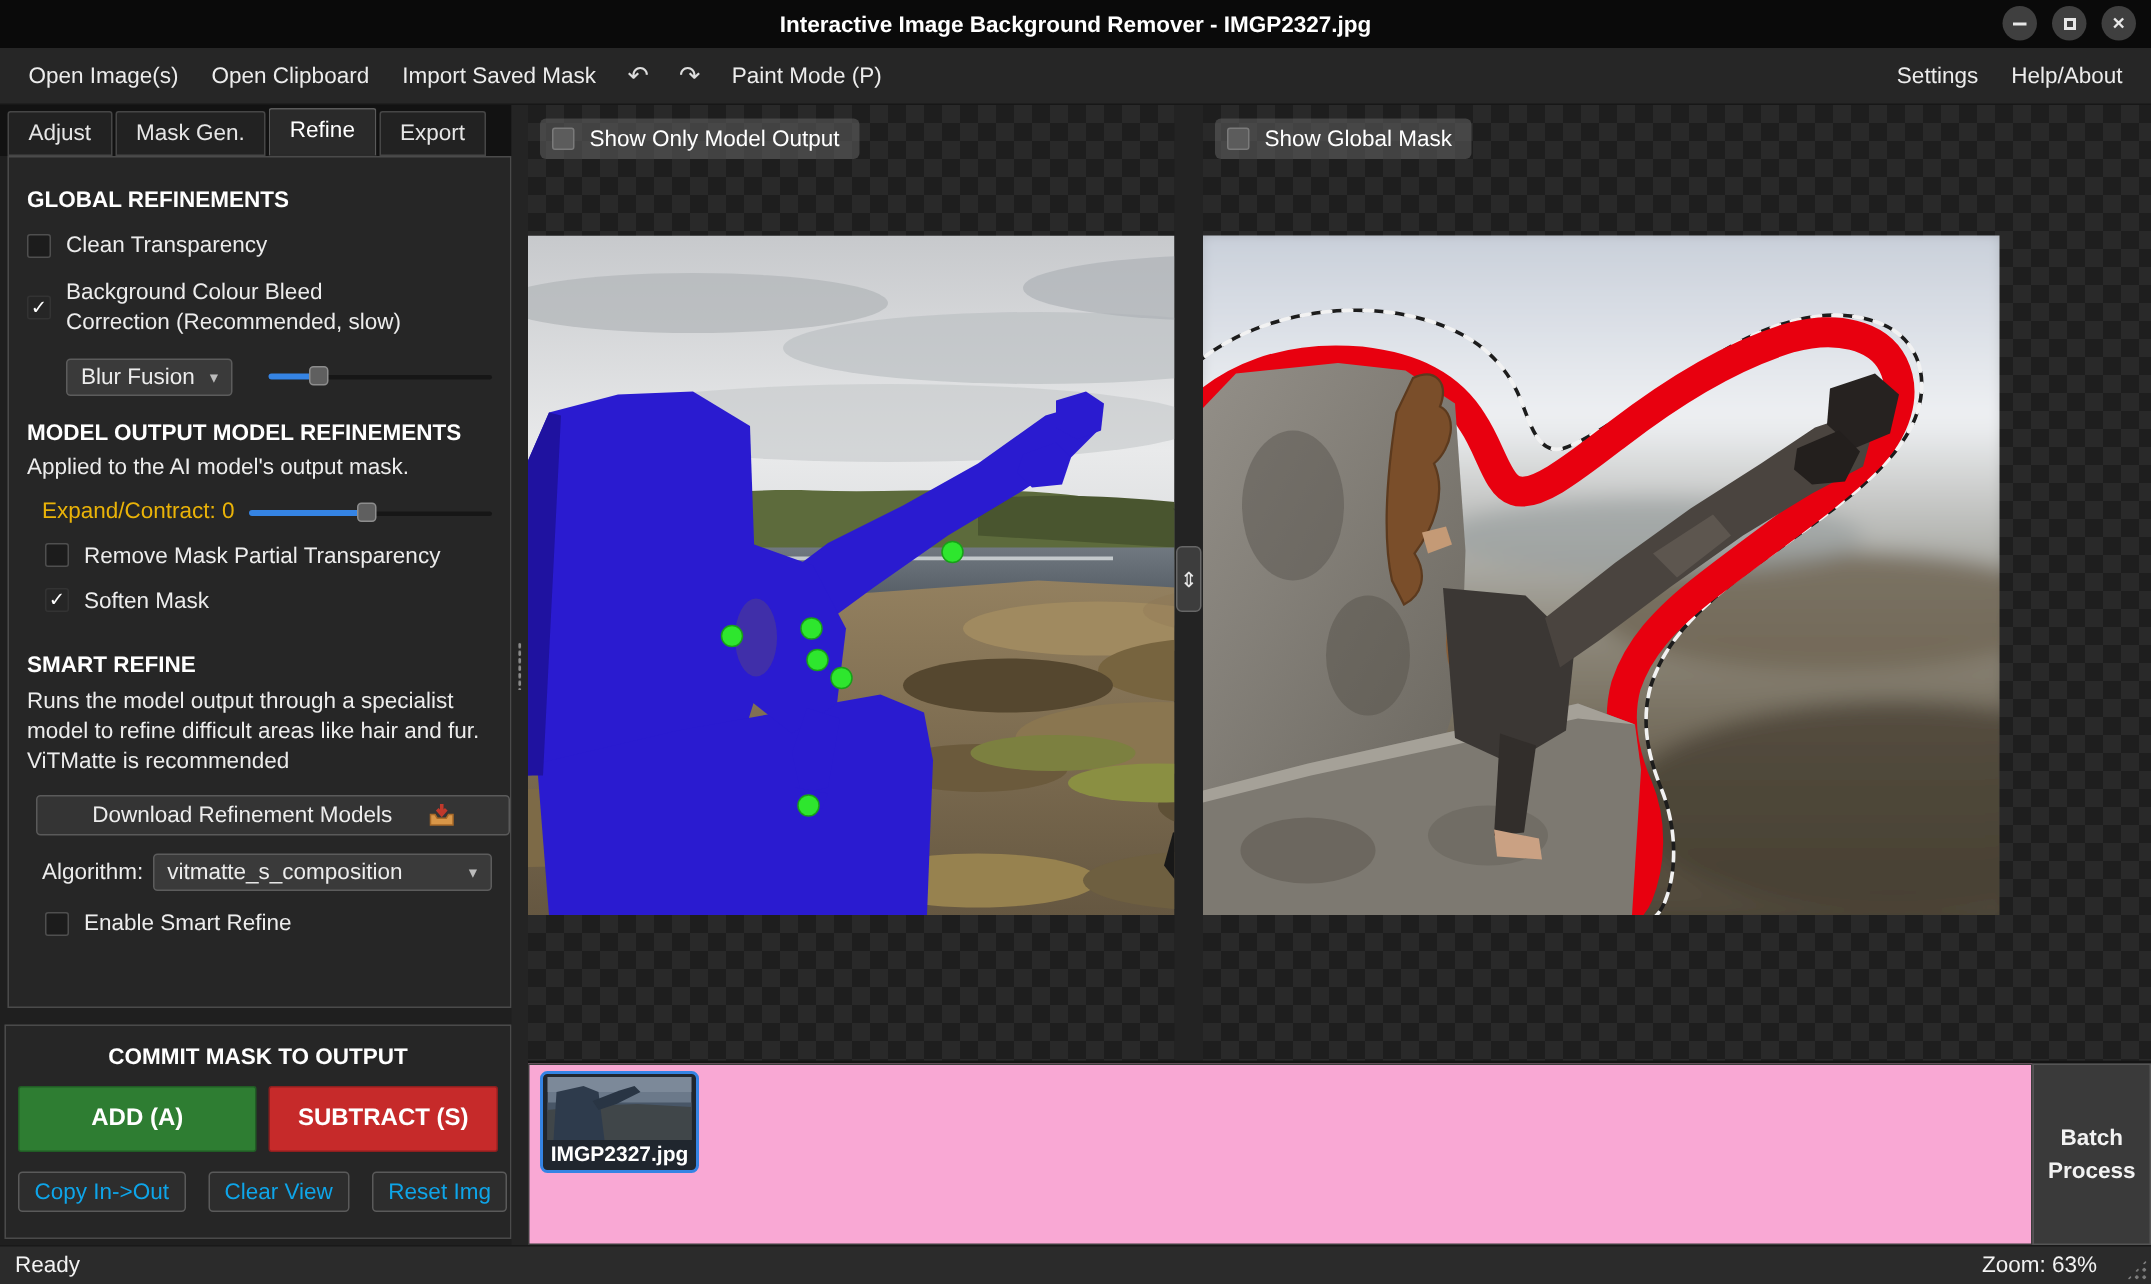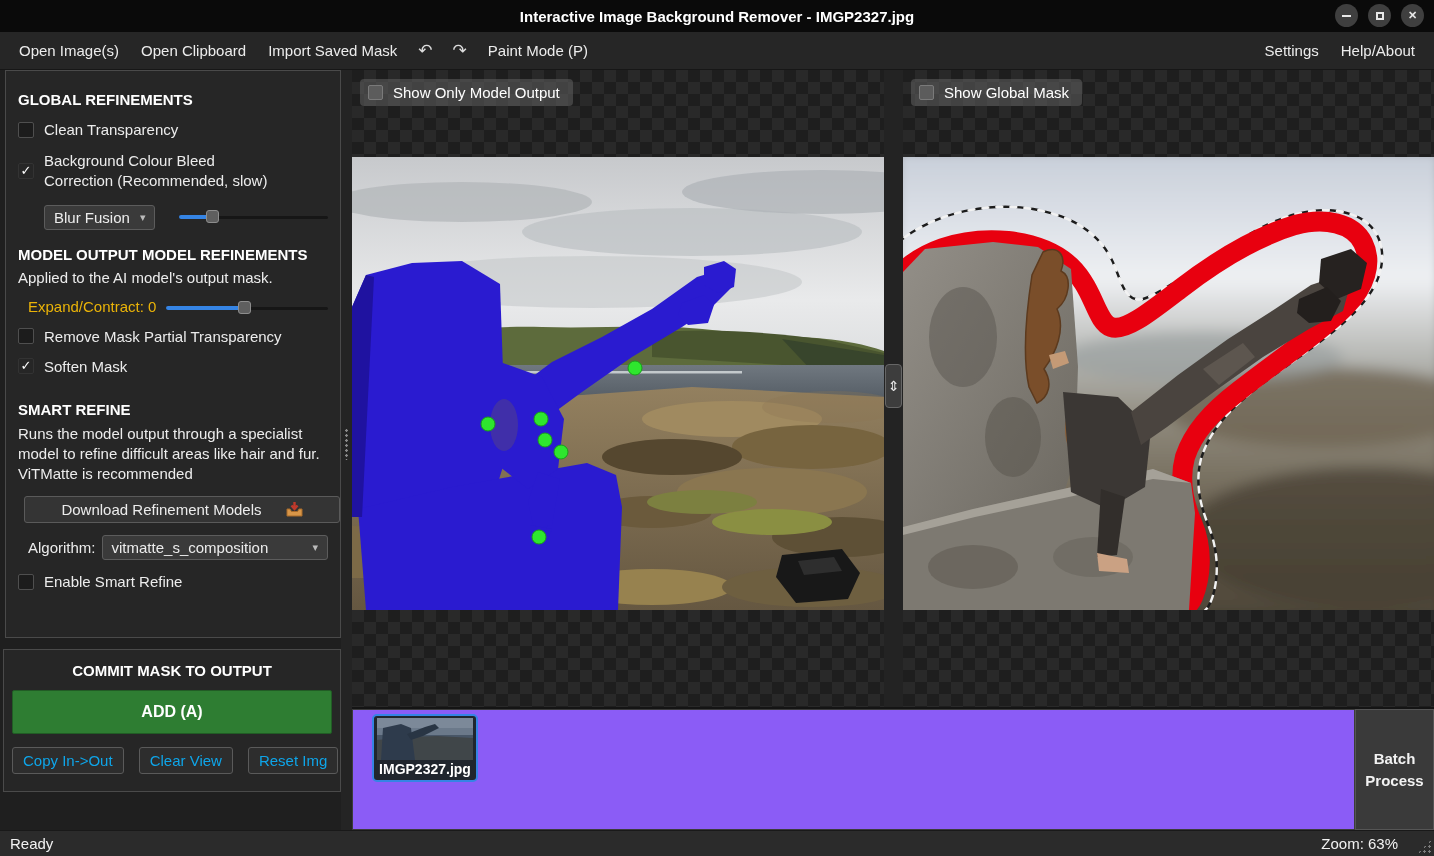--- a/index.html
+++ b/index.html
@@ -34,21 +34,21 @@
          padding:5px 13px 6px; border-radius:2px 2px 0 0; margin-right:2px; cursor:pointer; }
   .tab.active { background:#2a2a2a; border-color:#5a5a5a; border-bottom-color:#2a2a2a;
                 padding-bottom:8px; color:#ffffff; }
 
   .refine-panel { margin-left:5px; width:336px; height:568px; border:1px solid #4a4a4a;
                   background:#262626; padding:10px 12px; overflow:hidden; }
   .section-header { color:#ffffff; font-weight:bold; font-size:15px; margin:10px 0 6px; }
   .panel-text { color:#ececec; font-size:15px; margin:4px 0; }
   .check-row { display:flex; align-items:center; gap:10px; margin:13px 0; color:#ececec;
                font-size:15px; }
-  .indent { margin-left:0; }
+  .indent { margin-left:12px; }
   .checkbox { width:16px; height:16px; background:#1c1c1c; border:1px solid #4f4f4f;
               border-radius:2px; flex:none; color:#ffffff; font-size:13px; line-height:14px;
               text-align:center; cursor:pointer; }
   .checkbox.bare { background:transparent; border-color:#333333; }
   .two-line span { display:block; line-height:1.35; }
 
   .blur-row { display:flex; align-items:center; gap:24px; margin:12px 0 16px 26px; }
   .dropdown { background:#3a3a3a; border:1px solid #5c5c5c; border-radius:3px; color:#ececec;
               font-size:15px; padding:3px 9px; display:flex; align-items:center; gap:10px;
               cursor:pointer; }
@@ -105,32 +105,32 @@
 
   
   .main { flex:1; display:flex; flex-direction:column; }
   .viewers { height:637px; display:flex; }
   .viewer { position:relative; overflow:hidden;
             background-color:#1e1e1e;
             background-image:
               linear-gradient(45deg,#292929 25%,transparent 25%,transparent 75%,#292929 75%),
               linear-gradient(45deg,#292929 25%,transparent 25%,transparent 75%,#292929 75%);
             background-size:24px 24px; background-position:0 0,12px 12px; }
-  .viewer.left { width:532px; flex:none; }
+  .viewer.left { width:431px; flex:none; }
   .viewer.right { flex:1; }
   .viewer-img { position:absolute; top:87px; left:0; display:block; cursor:crosshair; }
   .view-toggle { position:absolute; top:9px; left:8px; background:rgba(96,96,96,.55);
                  border-radius:4px; padding:5px 13px 5px 8px; display:flex; align-items:center;
                  gap:10px; color:#ffffff; font-size:15px; z-index:2; }
   .toggle-box { width:15px; height:15px; background:#5c5c5c; border:1px solid #7a7a7a;
                 border-radius:2px; cursor:pointer; }
 
   
   .filmstrip { flex:1; display:flex; border-top:2px solid #141414; }
-  .thumbs { flex:1; background:#8b5cf6; border:1px solid #3c3c3c; padding:4px 19px; }
+  .thumbs { flex:1; background:#f9a8d4; border:1px solid #3c3c3c; padding:4px 7px; }
   .thumb-card { width:106px; border:2px solid #3584e4; border-radius:5px; background:#20262e;
                 padding:2px 2px 0; cursor:pointer; }
   .thumb-card svg { display:block; margin:0 auto; }
   .thumb-label { color:#ffffff; font-size:14px; font-weight:bold; text-align:center;
                  padding:1px 0 3px; }
   .batch-cell { width:79px; background:#282828; }
   .batch-btn { width:100%; height:100%; background:#3a3a3a; border:1px solid #555555;
                color:#f2f2f2; font-weight:bold; font-size:15px; line-height:1.45;
                cursor:pointer; font-family:"Liberation Sans", sans-serif; }
 
@@ -171,20 +171,26 @@
   <div class="menu-icon-btn">↷</div>
   <div class="menu-item">Paint Mode (P)</div>
   <div class="menu-spacer"></div>
   <div class="menu-item">Settings</div>
   <div class="menu-item">Help/About</div>
 </div>
 
 <div class="content">
 
   <div class="sidebar">
+    <div class="tabbar">
+      <div class="tab">Adjust</div>
+      <div class="tab">Mask Gen.</div>
+      <div class="tab active">Refine</div>
+      <div class="tab">Export</div>
+    </div>
 
     <div class="refine-panel">
       <div class="section-header">GLOBAL REFINEMENTS</div>
 
       <div class="check-row">
         <span class="checkbox"></span>
         <span>Clean Transparency</span>
       </div>
 
       <div class="check-row">
@@ -251,20 +257,21 @@
       <div class="check-row indent">
         <span class="checkbox"></span>
         <span>Enable Smart Refine</span>
       </div>
     </div>
 
     <div class="commit-panel">
       <div class="commit-header">COMMIT MASK TO OUTPUT</div>
       <div class="commit-main">
         <button class="btn-add">ADD (A)</button>
+        <button class="btn-sub">SUBTRACT (S)</button>
       </div>
       <div class="commit-small">
         <button class="btn-small">Copy In-&gt;Out</button>
         <button class="btn-small">Clear View</button>
         <button class="btn-small">Reset Img</button>
       </div>
     </div>
   </div>
 
   <div class="vsplit-left">

